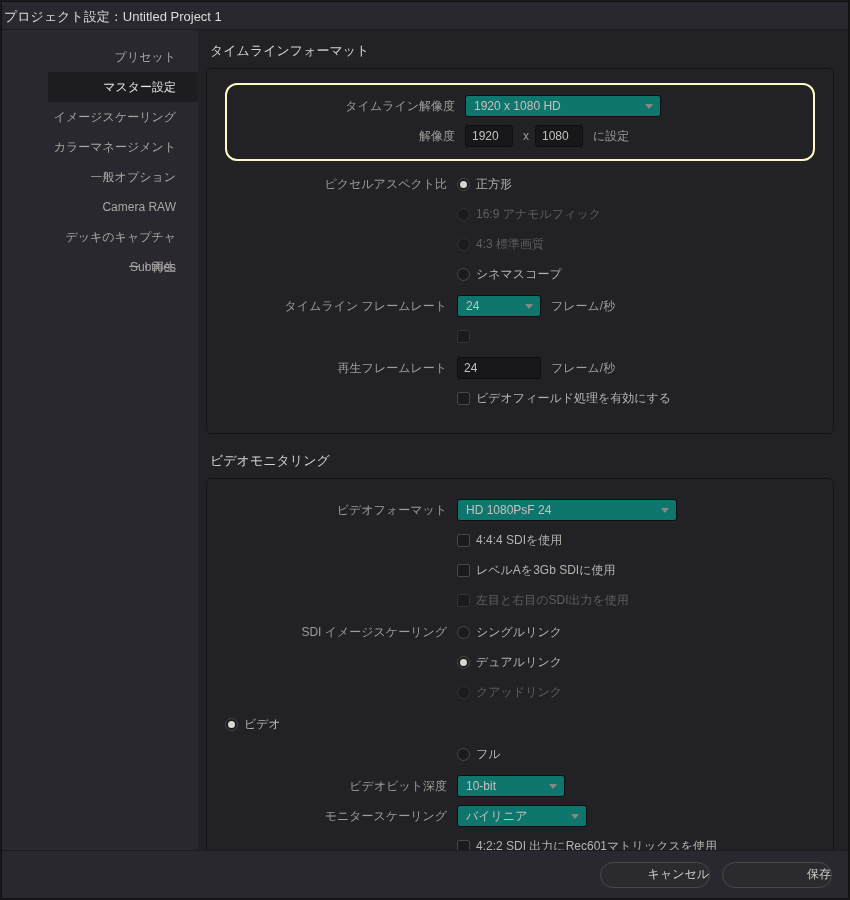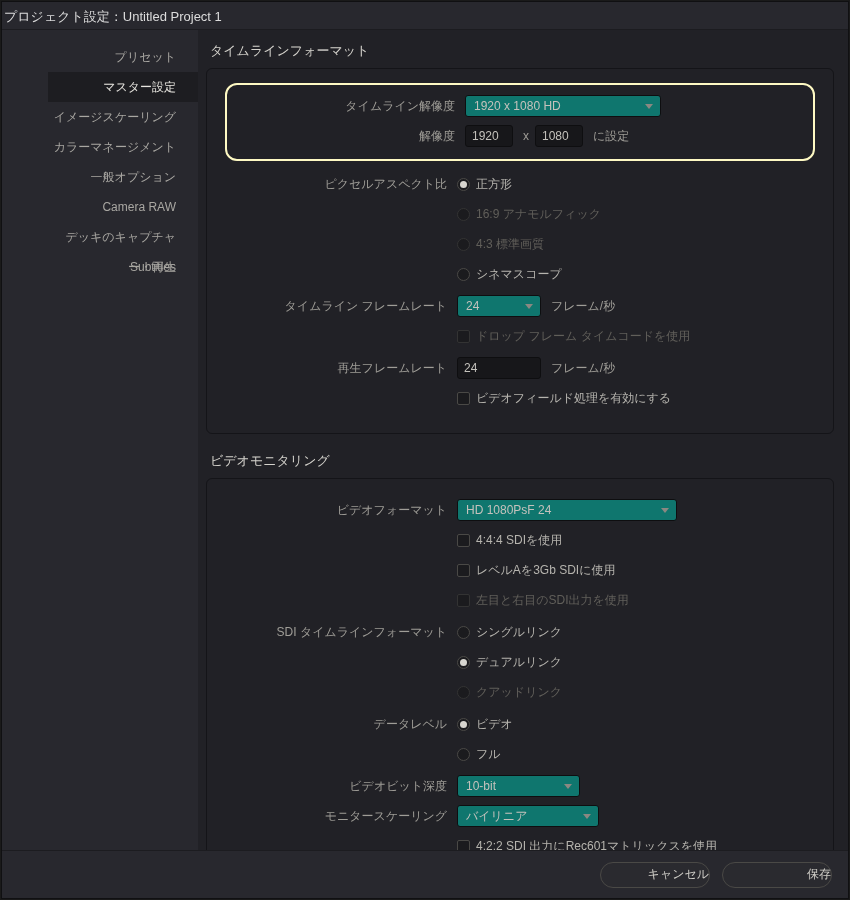--- a/index.html
+++ b/index.html
@@ -265,21 +265,20 @@
                 <option>24</option>
               </select>
             </span>
             <span class="suffix">フレーム/秒</span>
           </div>
         </div>
         <div class="row">
             <div class="label"></div>
             <div class="controls">
           <span class="checkbox disabled"></span>
-          <span class="opt-label dim">ドロップ フレーム タイムコードを使用</span>
         </div>
           </div>
 
         <div class="row" style="margin-top:6px">
           <div class="label">再生フレームレート</div>
           <div class="controls">
             <input type="text" style="width: 84px;" value="24">
             <span class="suffix">フレーム/秒</span>
           </div>
         </div>
@@ -321,21 +320,21 @@
           </div>
         <div class="row">
             <div class="label"></div>
             <div class="controls">
           <span class="checkbox disabled"></span>
           <span class="opt-label dim">左目と右目のSDI出力を使用</span>
         </div>
           </div>
 
         <div class="row" style="margin-top:6px">
-          <div class="label">SDI タイムラインフォーマット</div>
+          <div class="label">SDI イメージスケーリング</div>
           <div class="controls">
             <span class="radio"></span>
             <span class="opt-label">シングルリンク</span>
           </div>
         </div>
         <div class="row">
             <div class="label"></div>
             <div class="controls">
           <span class="radio checked"></span>
           <span class="opt-label">デュアルリンク</span>
@@ -343,49 +342,48 @@
           </div>
         <div class="row">
             <div class="label"></div>
             <div class="controls">
           <span class="radio disabled"></span>
           <span class="opt-label dim">クアッドリンク</span>
         </div>
           </div>
 
         <div class="row" style="margin-top:6px">
-          <div class="label">データレベル</div>
           <div class="controls">
             <span class="radio checked"></span>
             <span class="opt-label">ビデオ</span>
           </div>
         </div>
         <div class="row">
             <div class="label"></div>
             <div class="controls">
           <span class="radio"></span>
           <span class="opt-label">フル</span>
         </div>
           </div>
 
         <div class="row" style="margin-top:6px">
           <div class="label">ビデオビット深度</div>
           <div class="controls">
             <span class="select-wrap">
-              <select style="width:123px">
+              <select style="width:108px">
                 <option>10-bit</option>
               </select>
             </span>
           </div>
         </div>
         <div class="row">
           <div class="label">モニタースケーリング</div>
           <div class="controls">
             <span class="select-wrap">
-              <select style="width:142px">
+              <select style="width:130px">
                 <option>バイリニア</option>
               </select>
             </span>
           </div>
         </div>
         <div class="row">
             <div class="label"></div>
             <div class="controls">
           <span class="checkbox"></span>
           <span class="opt-label">4:2:2 SDI 出力にRec601マトリックスを使用</span>

